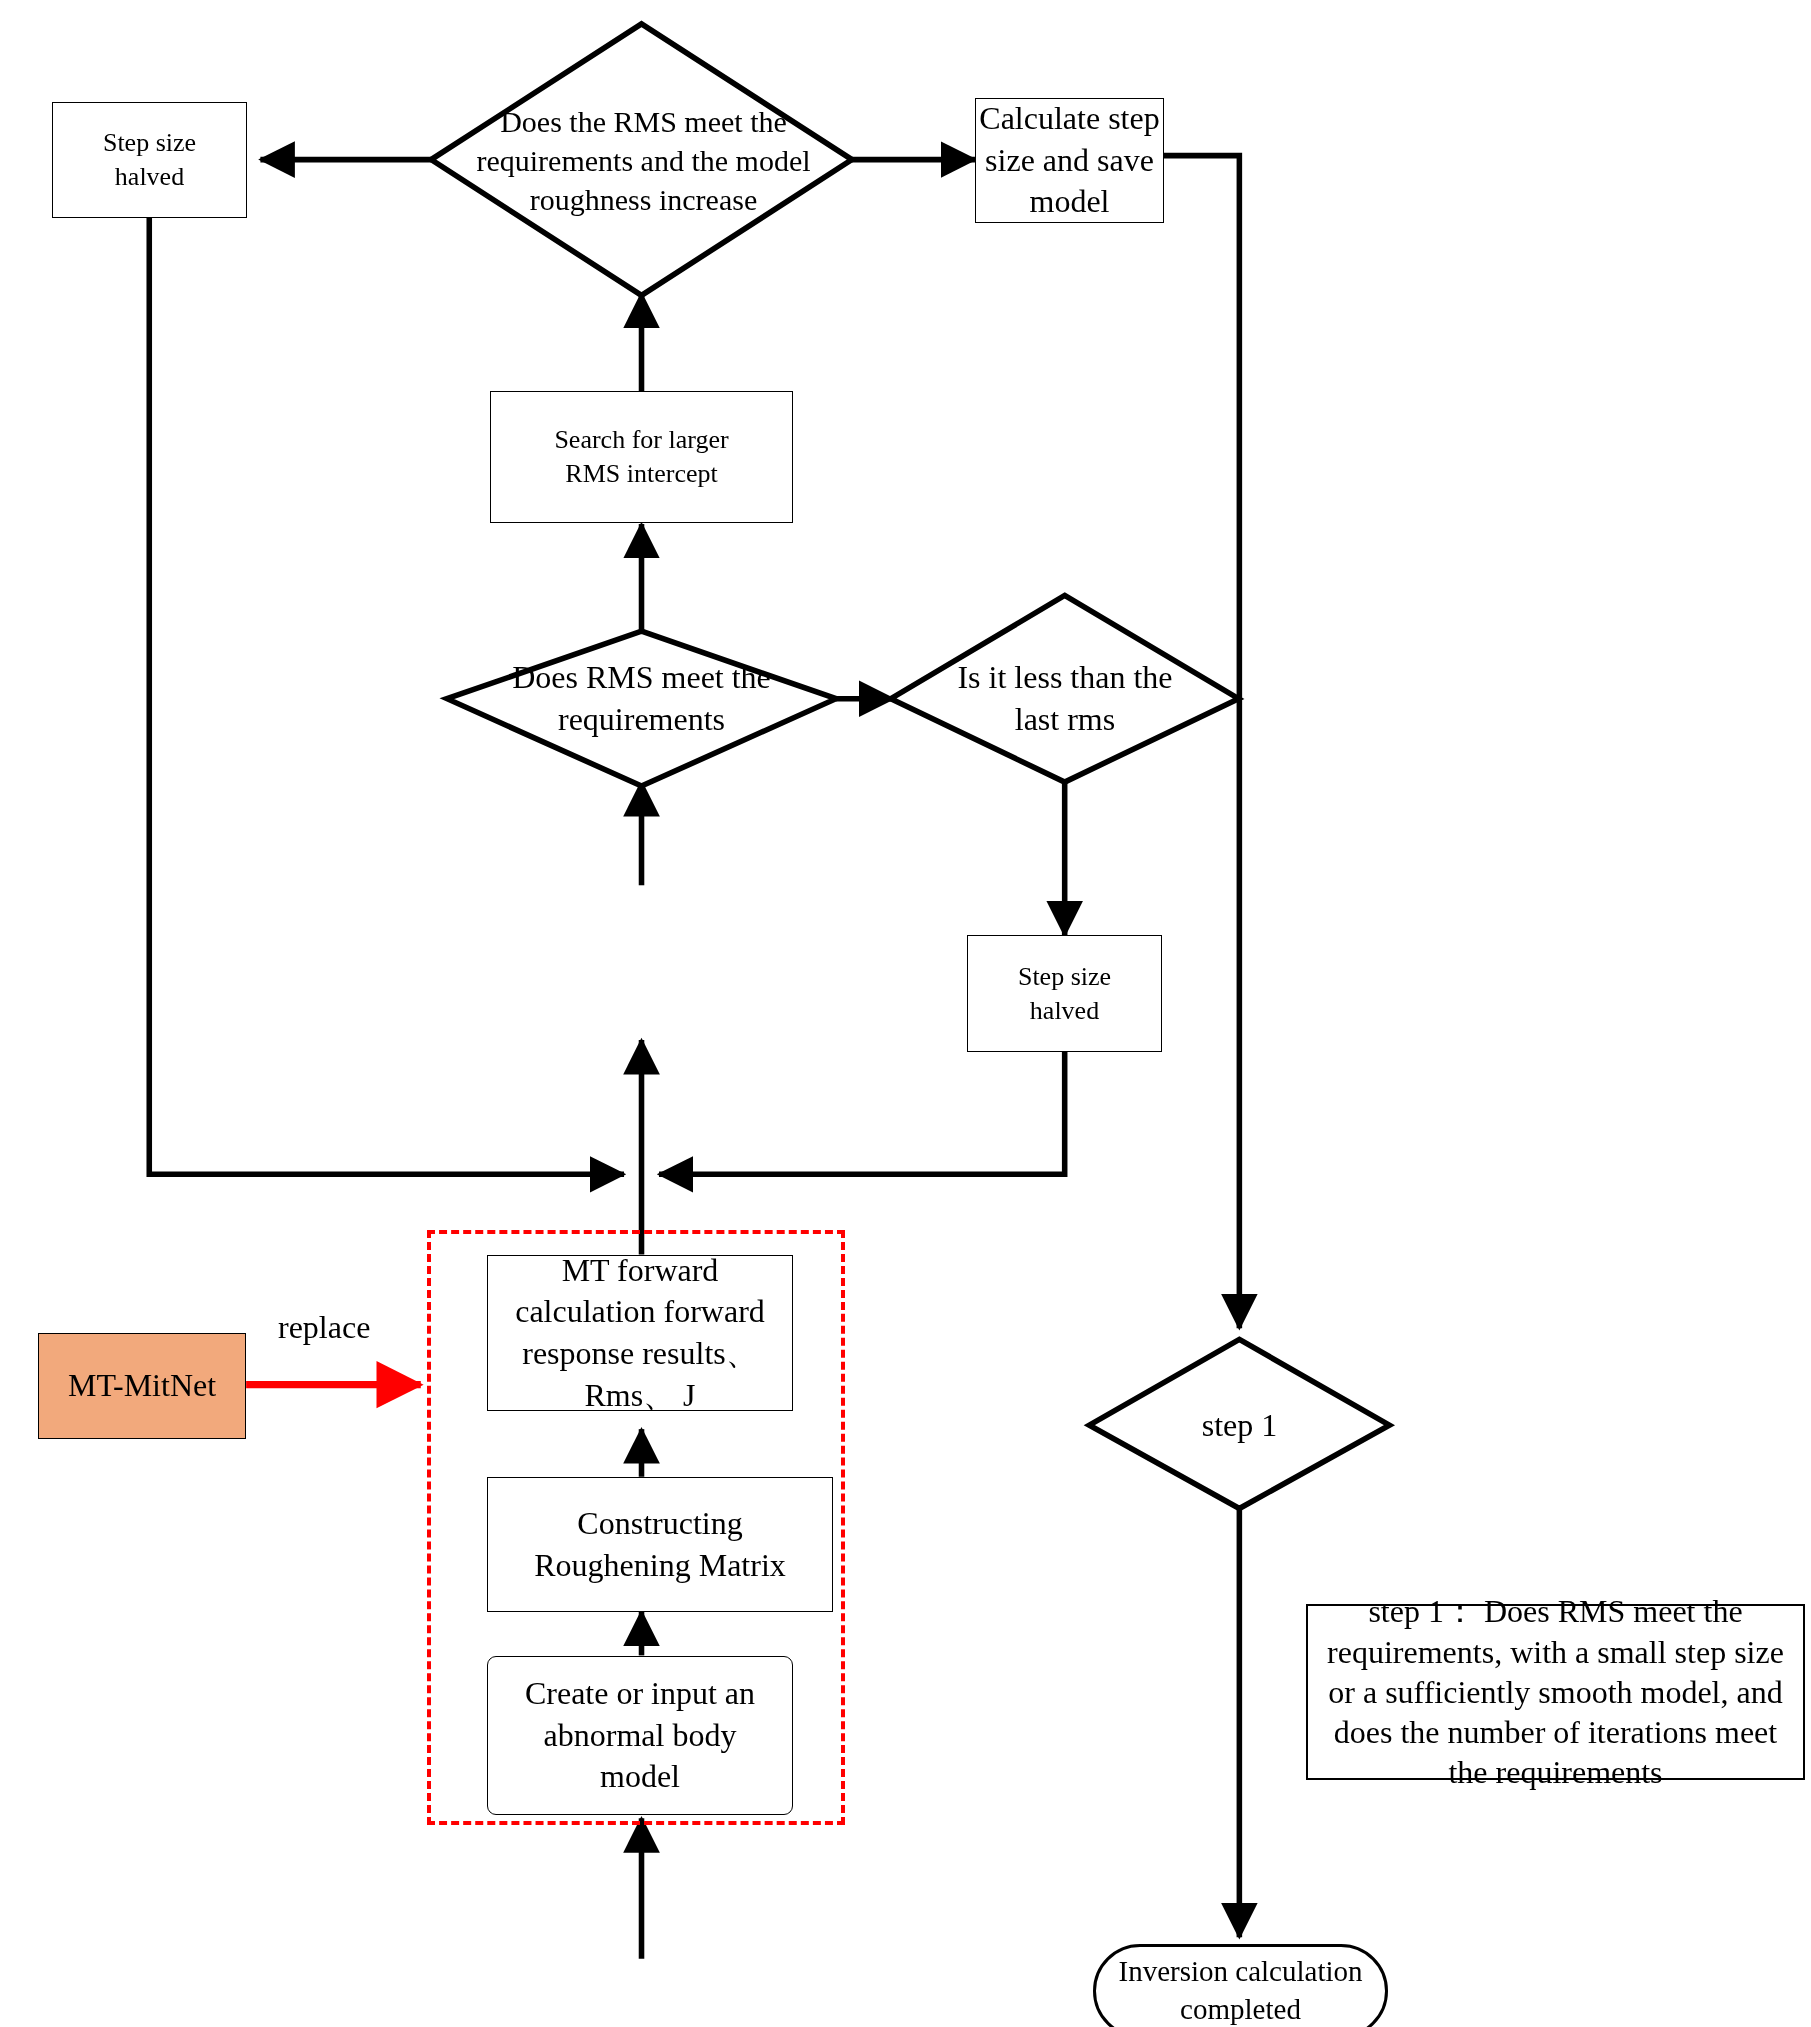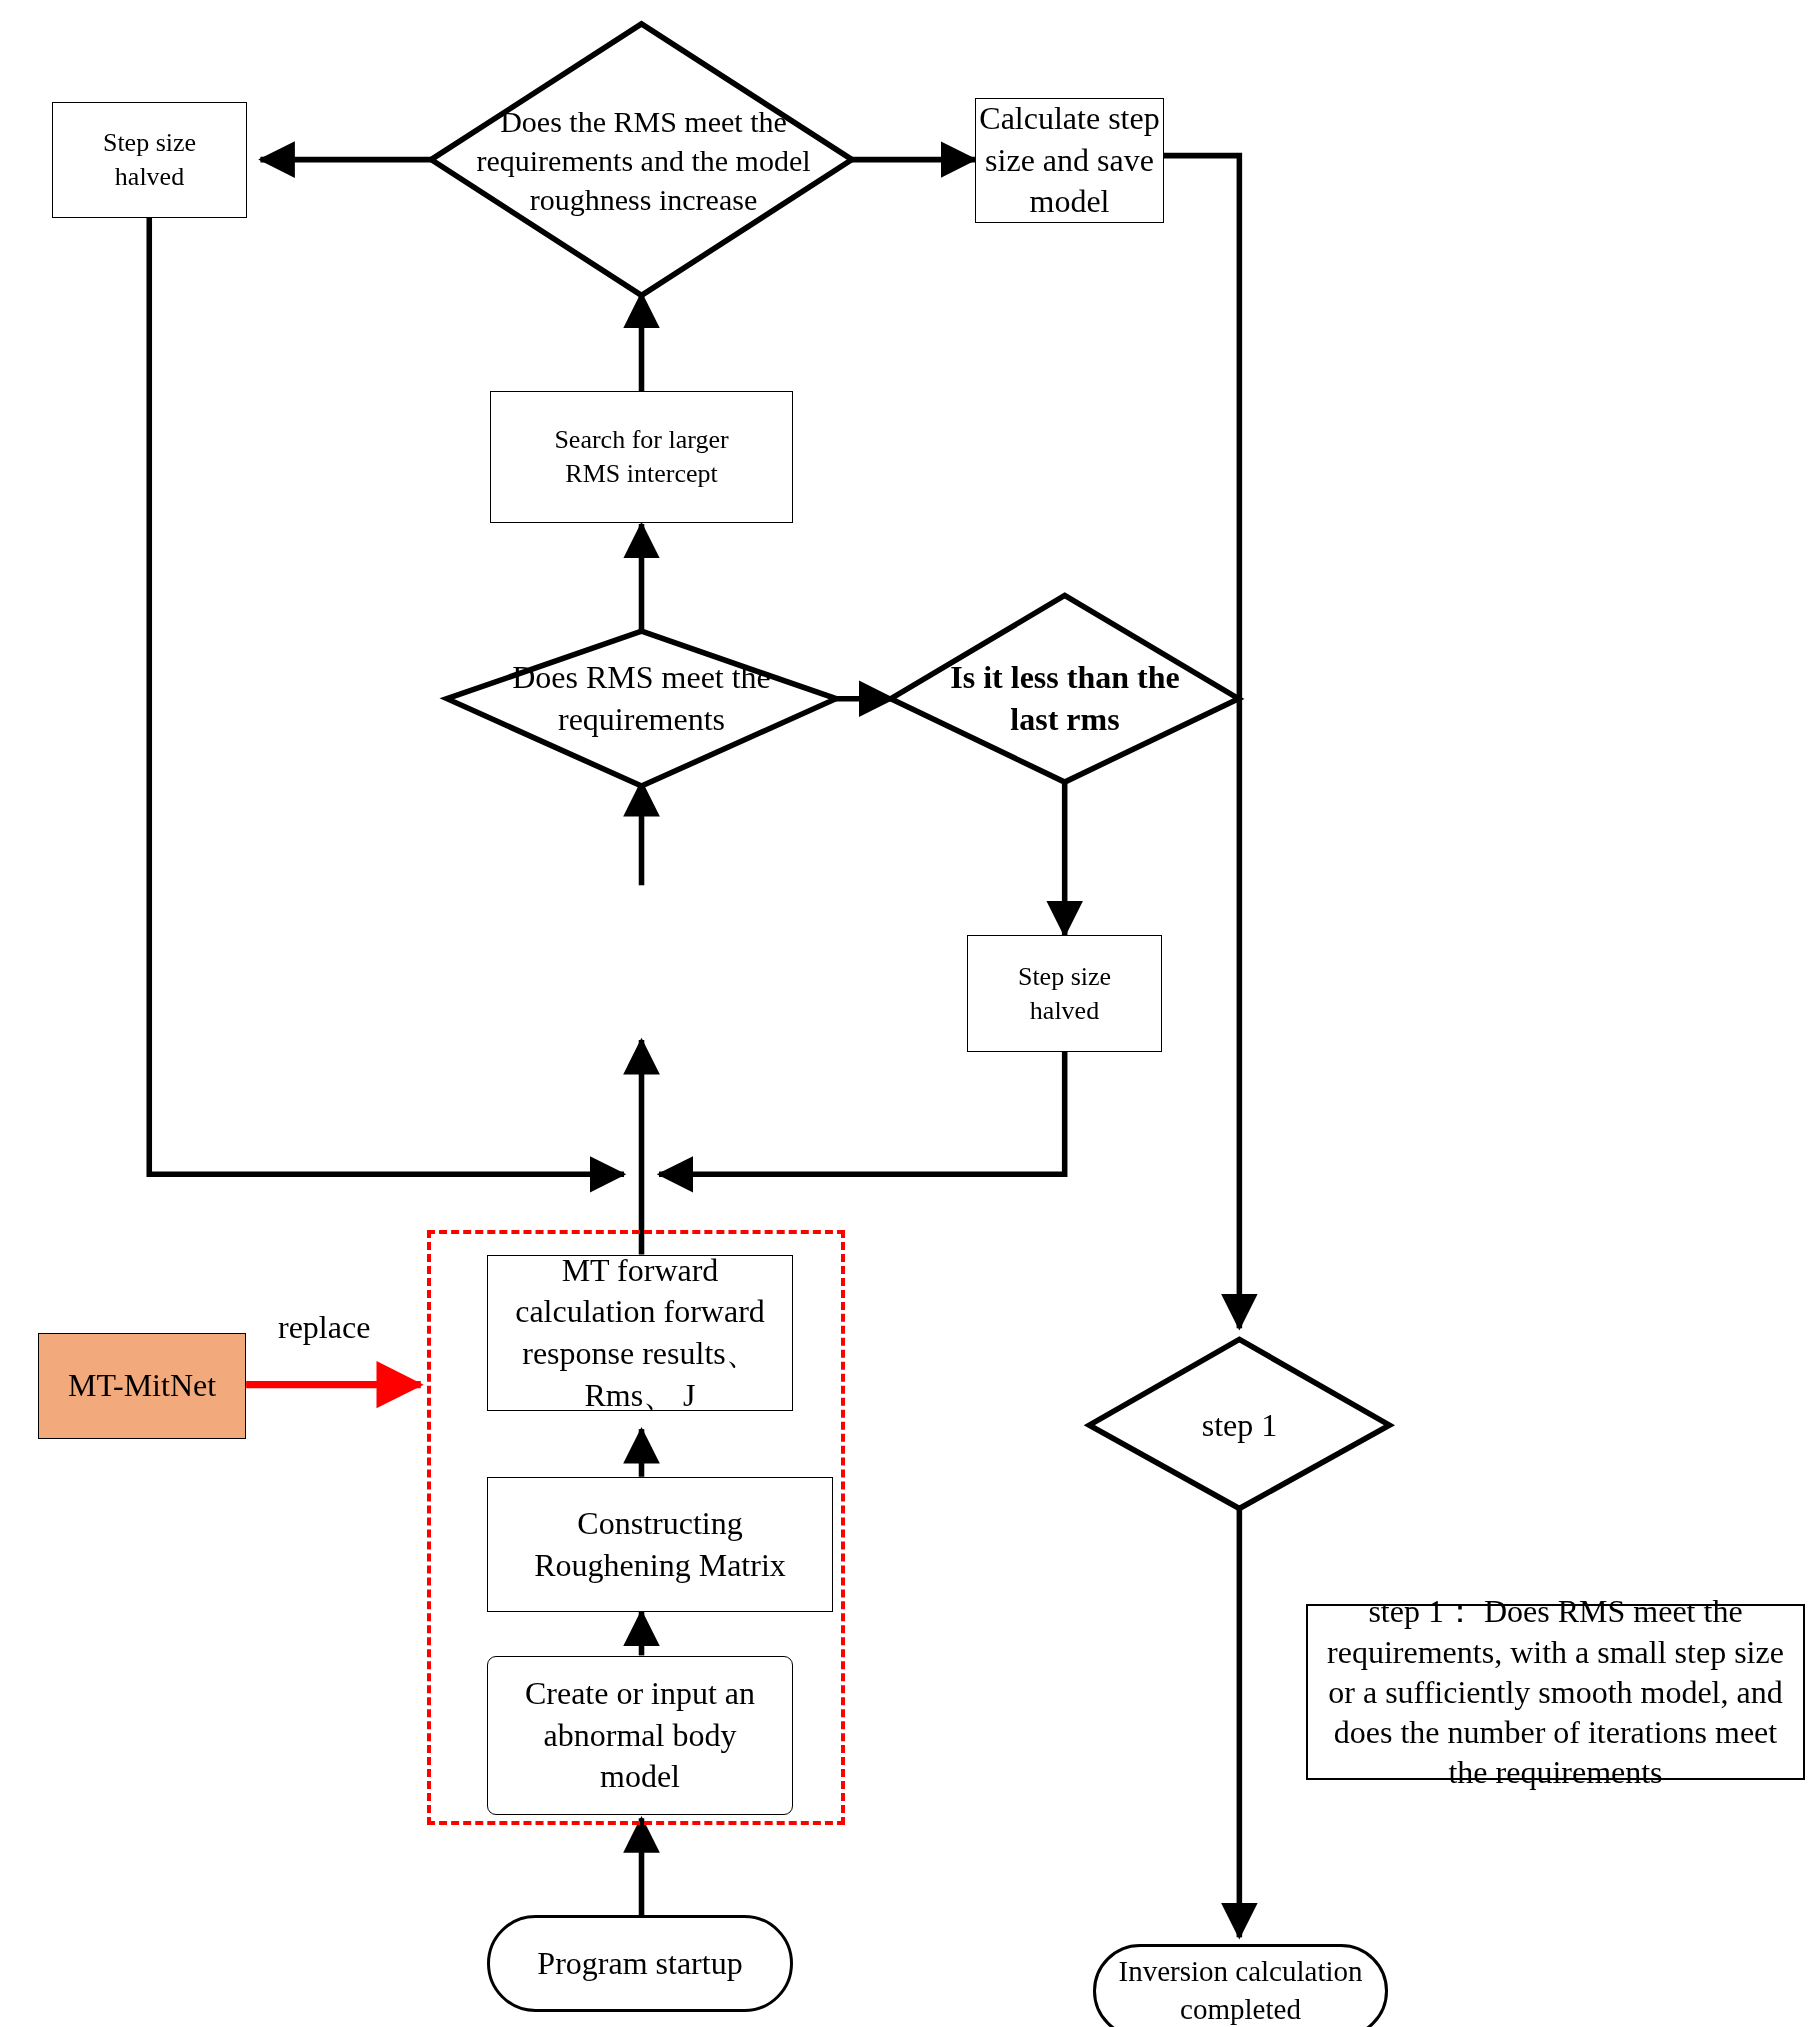--- a/index.html
+++ b/index.html
@@ -139,21 +139,21 @@
   <div class="node rect fs40" style="left:975px; top:98px; width:189px; height:125px;">Calculate step
 size and save
 model</div>
 
   <div class="node rect fs42" style="left:490px; top:391px; width:303px; height:132px;">Search for larger
 RMS intercept</div>
 
   <div class="node diamondtext fs40" style="left:471px; top:655px; width:341px; height:87px;">Does RMS meet the
 requirements</div>
 
-  <div class="node diamondtext fs40" style="left:910px; top:655px; width:310px; height:87px;font-weight:bold;">Is it less than the
+  <div class="node diamondtext fs40" style="left:910px; top:655px; width:310px; height:87px;">Is it less than the
 last rms</div>
 
 
   <div class="node rect fs42" style="left:967px; top:935px; width:195px; height:117px;">Step size
 halved</div>
 
   <div class="node fillbox fs40" style="left:38px; top:1333px; width:208px; height:106px;">MT-MitNet</div>
 
   <div class="plainlabel fs40" style="left:278px; top:1309px;">replace</div>
 
@@ -162,21 +162,20 @@
 response results、
 Rms、 J</div>
 
   <div class="node rect fs40" style="left:487px; top:1477px; width:346px; height:135px;">Constructing
 Roughening Matrix</div>
 
   <div class="node rect fs40" style="left:487px; top:1656px; width:306px; height:159px;border-radius:9px;">Create or input an
 abnormal body
 model</div>
 
-  <div class="node terminal fs40" style="left:487px; top:1915px; width:306px; height:97px;">Program startup</div>
 
   <div class="node diamondtext fs40" style="left:1137px; top:1402px; width:205px; height:48px;">step 1</div>
 
   <div class="node rect thick fs40" style="left:1306px; top:1604px; width:499px; height:176px; line-height:1.26;">    step 1：  Does RMS meet the
 requirements, with a small step size
 or a sufficiently smooth model, and
 does the number of iterations meet
 the requirements</div>
 
   <div class="node terminal fs36" style="left:1093px; top:1928px; width:295px; height:94px;">Inversion calculation

